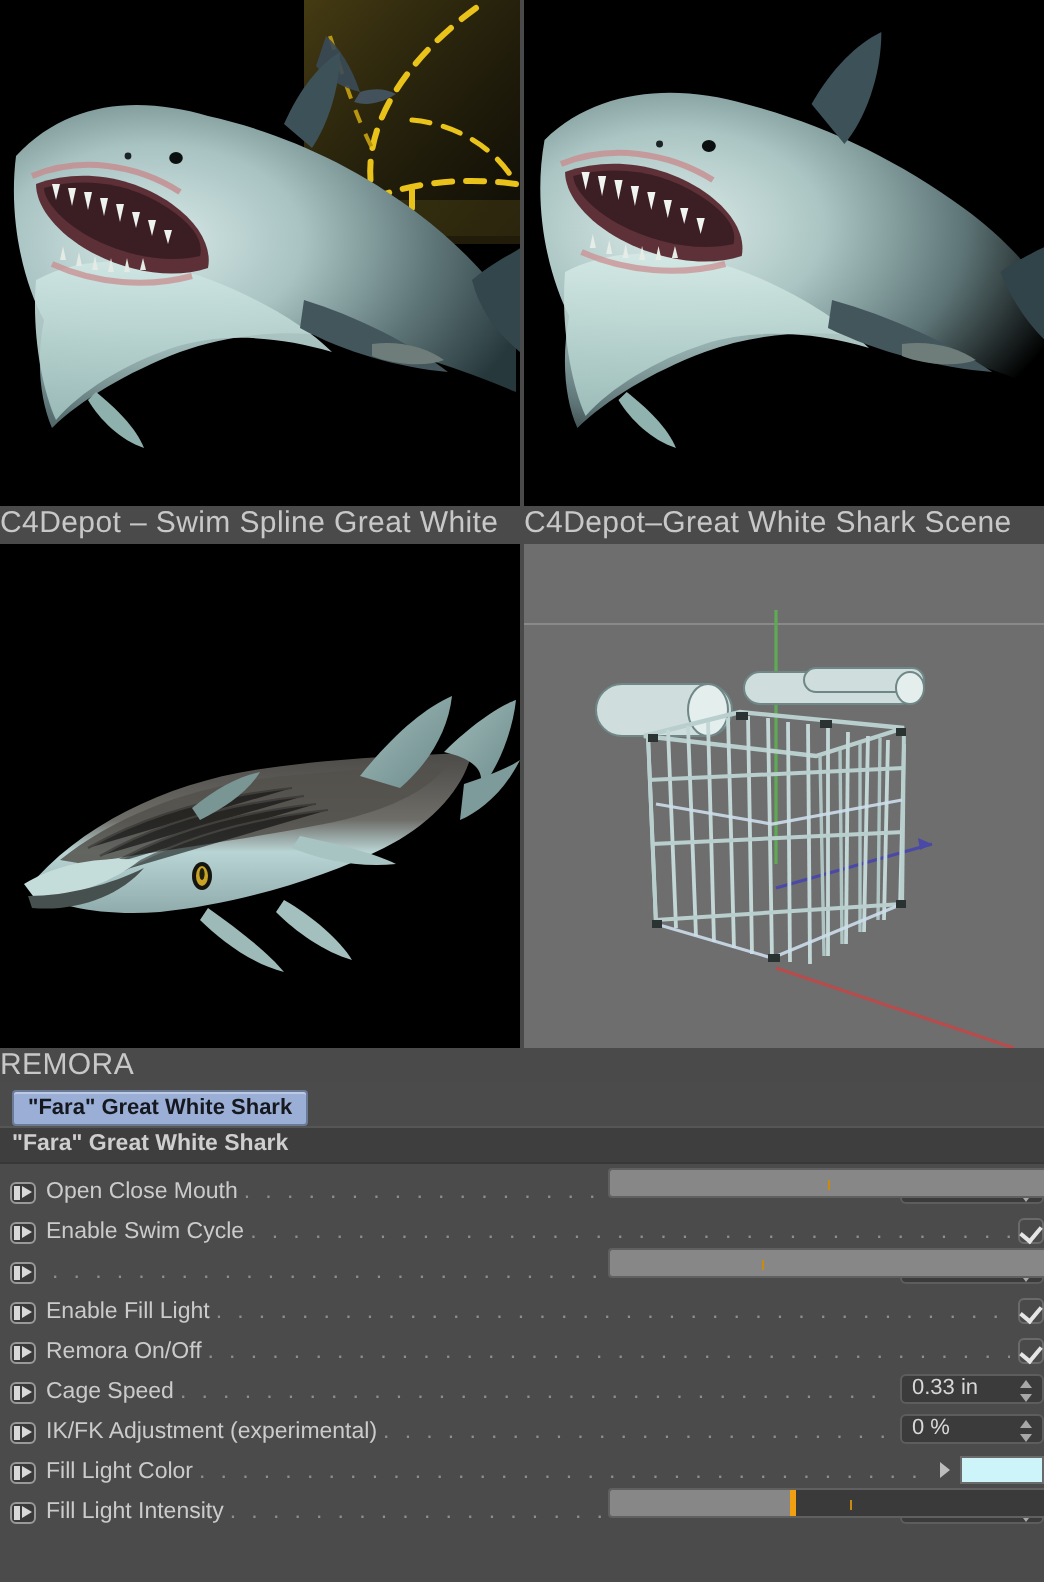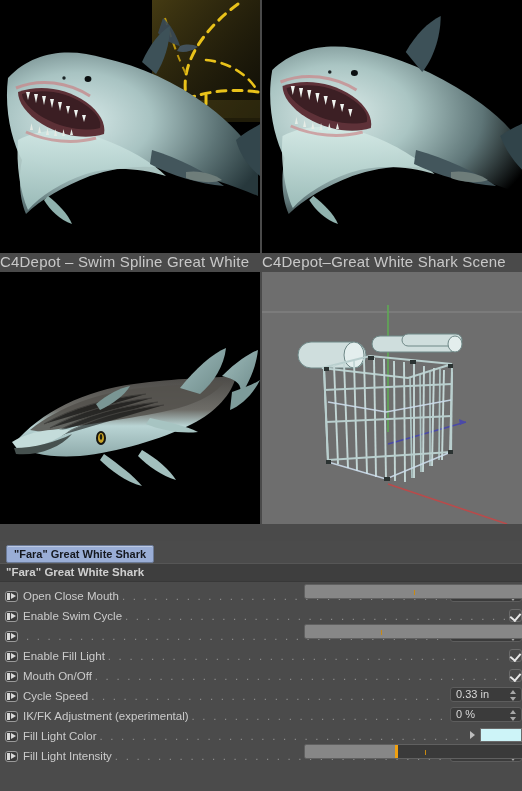--- a/index.html
+++ b/index.html
@@ -303,20 +303,21 @@
           <path d="M232 120 C244 116 254 112 260 108 C252 124 240 134 230 138 Z" fill="#7d9b9a"></path>
 
           <path d="M150 146 C168 150 186 154 198 160 C180 162 160 158 146 152 Z" fill="#a7c4c2"></path>
 
           <path d="M104 182 C118 192 134 204 142 214 C126 210 110 198 100 188 Z" fill="#9dbab8"></path>
           <path d="M142 178 C156 186 170 198 176 208 C162 204 148 194 138 184 Z" fill="#a3c0be"></path>
 
           <path d="M96 132 C108 122 120 116 130 114 C124 124 112 132 100 138 Z" fill="#7a9694"></path>
         </svg>
       </div>
+      <div class="vp-label">REMORA</div>
     </div>
 
     <div class="vp-cell" id="cell-br">
       <div class="vp-inner vp-grey">
         <svg class="art" viewBox="0 0 260 252" preserveAspectRatio="none">
           <rect x="0" y="0" width="260" height="252" fill="#6e6e6e"></rect>
 
           <line x1="0" y1="40" x2="260" y2="40" stroke="#9b9b9b" stroke-width="1" opacity=".6"></line>
 
           <line x1="126" y1="33" x2="126" y2="160" stroke="#5faa55" stroke-width="1.6"></line>
@@ -430,29 +431,29 @@
         <div class="row">
           <span class="trk-icon"></span>
           <span class="lbl">Enable Fill Light</span>
           <span class="dots">. . . . . . . . . . . . . . . . . . . . . . . . . . . . . . . . . . . . . . . . . . . . . .</span>
           <span class="ctrl">
             <span class="checkbox on"></span>
           </span>
         </div>
         <div class="row">
           <span class="trk-icon"></span>
-          <span class="lbl">Mouth On/Off</span>
+          <span class="lbl">Remora On/Off</span>
           <span class="dots">. . . . . . . . . . . . . . . . . . . . . . . . . . . . . . . . . . . . . . . . . . . . . .</span>
           <span class="ctrl">
             <span class="checkbox on"></span>
           </span>
         </div>
         <div class="row">
           <span class="trk-icon"></span>
-          <span class="lbl">Cycle Speed</span>
+          <span class="lbl">Cage Speed</span>
           <span class="dots">. . . . . . . . . . . . . . . . . . . . . . . . . . . . . . . . . . . . . . . . . . . . . .</span>
           <span class="ctrl">
             <span class="numfield"><span>0.33 in</span><span class="spin"></span></span>
           </span>
         </div>
         <div class="row">
           <span class="trk-icon"></span>
           <span class="lbl">IK/FK Adjustment (experimental)</span>
           <span class="dots">. . . . . . . . . . . . . . . . . . . . . . . . . . . . . . . . . . . . . . . . . . . . . .</span>
           <span class="ctrl">

